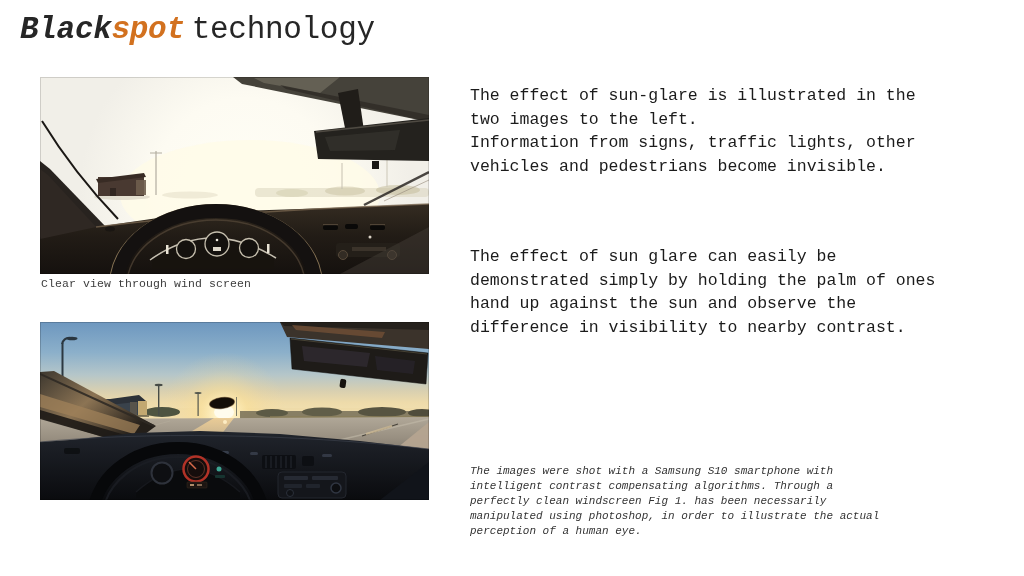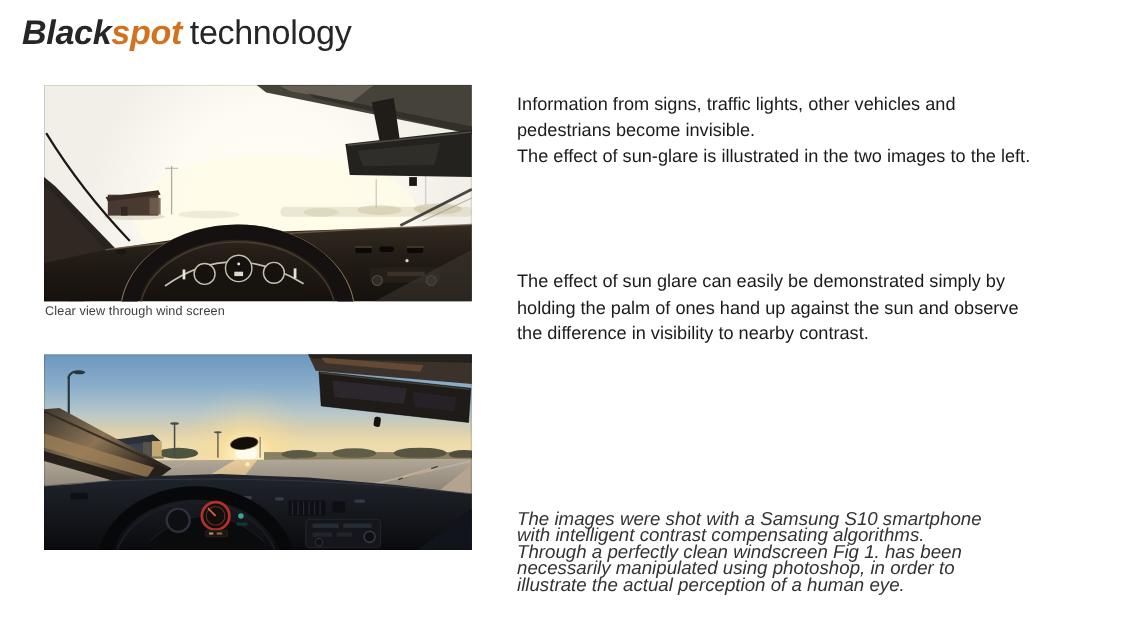--- a/index.html
+++ b/index.html
@@ -1,21 +1,21 @@
 <!DOCTYPE html>
 <html><head>
 <meta charset="utf-8">
 <style>
   html,body{margin:0;padding:0;background:#ffffff;}
   .slide{
     position:relative;
     width:1024px;height:576px;
     background:#ffffff;
     overflow:hidden;
-    font-family:Liberation Sans, sans-serif;
+    font-family:Liberation Mono, monospace;
     color:#1c1c1c;
   }
   .title{
     position:absolute;left:20px;top:8px;
     font-size:31px;line-height:44px;
     letter-spacing:-0.3px;
     white-space:nowrap;
   }
   .title .brand{font-weight:bold;font-style:italic;color:#262626;}
   .title .brand.spot{color:#d2711f;}
@@ -31,21 +31,21 @@
   .caption1{top:277px;}
   .caption2{top:504px;}
   .bodytext{
     position:absolute;left:470px;width:468px;
     font-size:16.5px;line-height:23.5px;color:#1b1b1b;
   }
   .p1{top:84px;}
   .p2{top:245px;}
   .footnote{
     position:absolute;left:470px;top:464px;width:424px;
-    font-size:17px;line-height:15px;
+    font-size:11px;line-height:15px;
     font-style:italic;color:#333333;
   }
 </style>
 </head>
 <body>
 
 <div class="slide">
 
   <div class="title">
     <span class="brand">Black</span><span class="brand spot">spot</span><span class="suffix">technology</span>
@@ -297,21 +297,21 @@
         <polygon points="262,24 330,31 327,45 264,39" fill="#35313b" opacity="0.6"></polygon>
         <polygon points="335,34 375,39 373,52 337,48" fill="#2a2730" opacity="0.6"></polygon>
         <rect x="300" y="57" width="6" height="9" rx="2" fill="#15120e" transform="rotate(8 303 61)"></rect>
       </g>
 
       <rect x="0.5" y="0.5" width="388" height="177" fill="none" stroke="rgba(0,0,0,0.18)" stroke-width="1"></rect>
     </svg>
   </div>
 
   <div class="bodytext p1">
+    <div>The effect of sun-glare is illustrated in the two images to the left.</div>
     <div>Information from signs, traffic lights, other vehicles and pedestrians become invisible.</div>
-    <div>The effect of sun-glare is illustrated in the two images to the left.</div>
   </div>
 
   <div class="bodytext p2">The effect of sun glare can easily be demonstrated simply by holding the palm of ones hand up against the sun and observe the difference in visibility to nearby contrast.</div>
 
   <div class="footnote">The images were shot with a Samsung S10 smartphone with intelligent contrast compensating algorithms. Through a perfectly clean windscreen Fig 1. has been necessarily manipulated using photoshop, in order to illustrate the actual perception of a human eye.</div>
 
 </div>
 
 </body></html>

